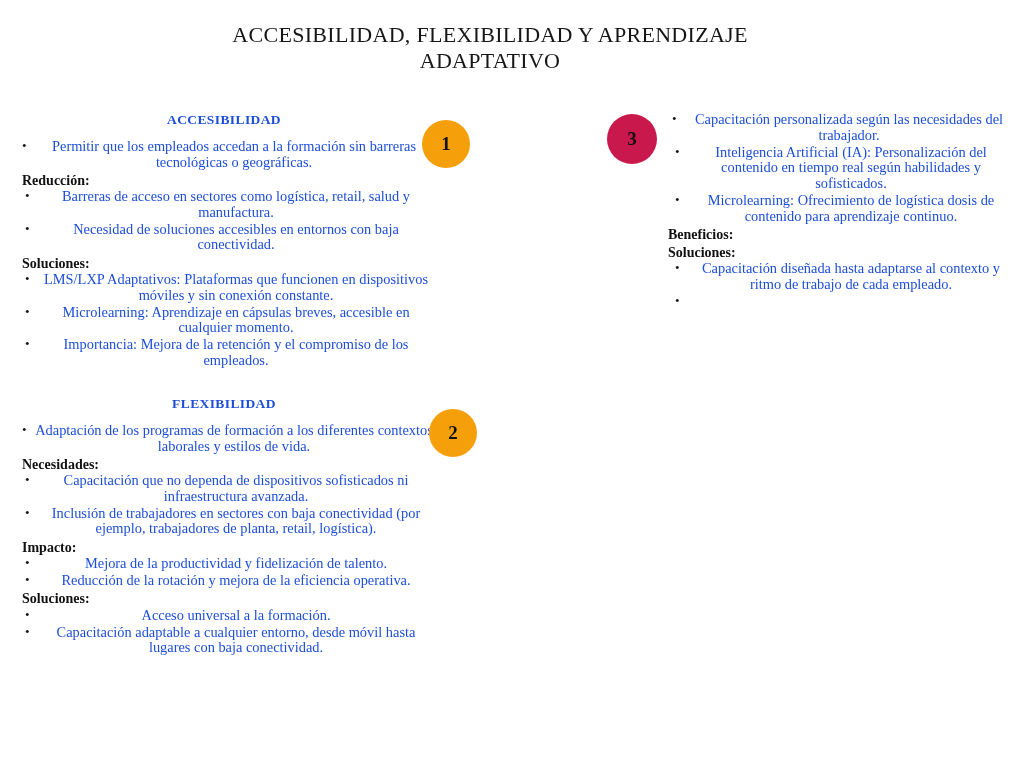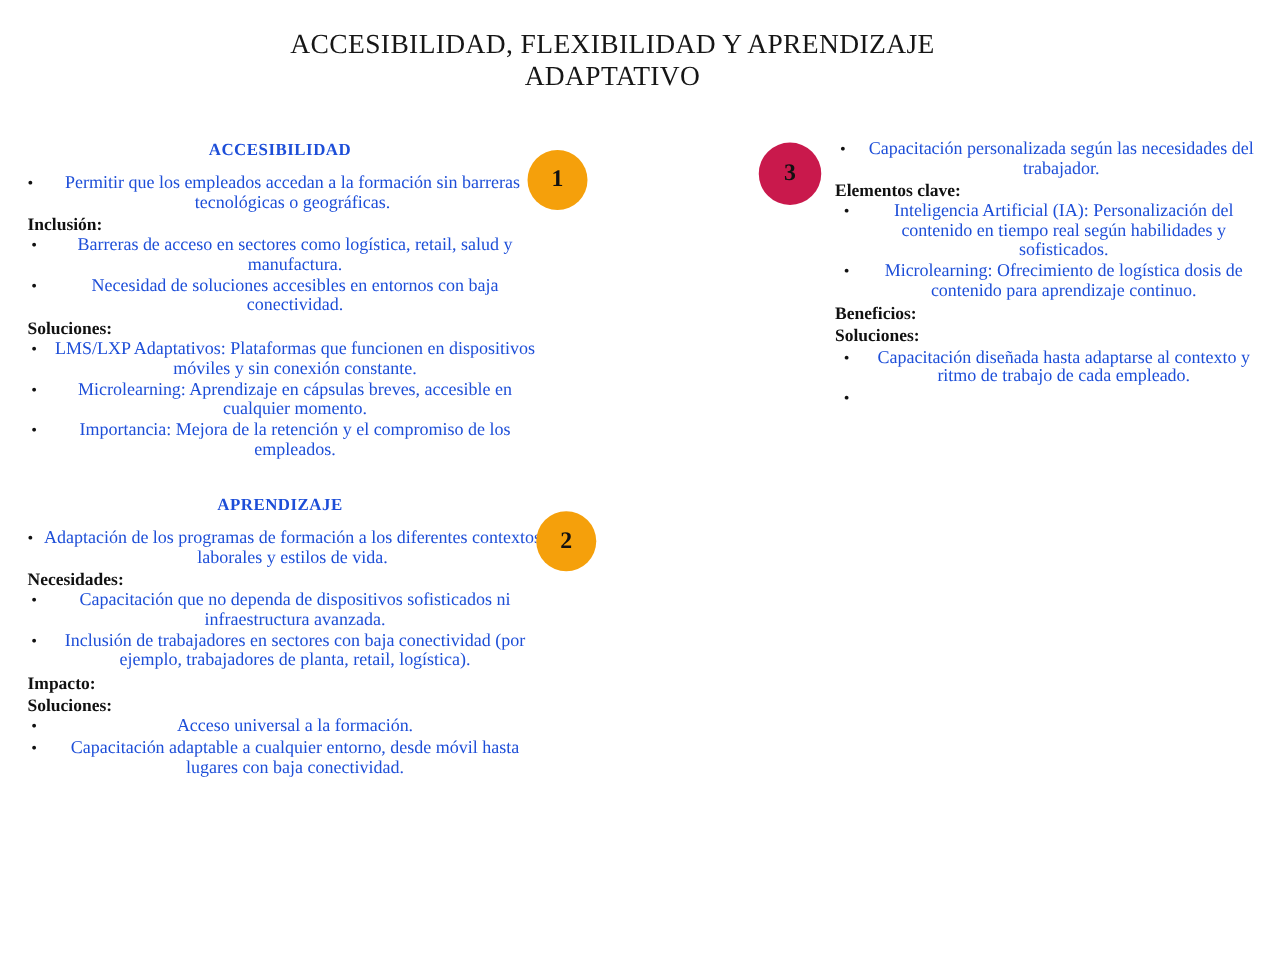--- a/index.html
+++ b/index.html
@@ -154,63 +154,66 @@
   <span class="line">ADAPTATIVO</span>
 </div>
 
 <div class="col-left">
   <div class="section-heading">ACCESIBILIDAD</div>
 
   <ul class="bullets lead">
     <li>Permitir que los empleados accedan a la formación sin barreras tecnológicas o geográficas.</li>
   </ul>
 
-  <div class="sub-label">Inclusión:</div>
+  <div class="sub-label">Reducción:</div>
   <ul class="bullets">
     <li>Barreras de acceso en sectores como logística, retail, salud y manufactura.</li>
     <li>Necesidad de soluciones accesibles en entornos con baja conectividad.</li>
   </ul>
 
   <div class="sub-label">Soluciones:</div>
   <ul class="bullets">
     <li>LMS/LXP Adaptativos: Plataformas que funcionen en dispositivos móviles y sin conexión constante.</li>
     <li>Microlearning: Aprendizaje en cápsulas breves, accesible en cualquier momento.</li>
     <li>Importancia: Mejora de la retención y el compromiso de los empleados.</li>
   </ul>
 </div>
 
 <div class="col-left-2">
-  <div class="section-heading">APRENDIZAJE</div>
+  <div class="section-heading">FLEXIBILIDAD</div>
 
   <ul class="bullets lead">
     <li>Adaptación de los programas de formación a los diferentes contextos laborales y estilos de vida.</li>
   </ul>
 
   <div class="sub-label">Necesidades:</div>
   <ul class="bullets">
     <li>Capacitación que no dependa de dispositivos sofisticados ni infraestructura avanzada.</li>
     <li>Inclusión de trabajadores en sectores con baja conectividad (por ejemplo, trabajadores de planta, retail, logística).</li>
   </ul>
 
   <div class="sub-label">Impacto:</div>
+  <ul class="bullets">
+    <li>Mejora de la productividad y fidelización de talento.</li>
+    <li>Reducción de la rotación y mejora de la eficiencia operativa.</li>
+  </ul>
 
   <div class="sub-label">Soluciones:</div>
   <ul class="bullets">
     <li>Acceso universal a la formación.</li>
     <li>Capacitación adaptable a cualquier entorno, desde móvil hasta lugares con baja conectividad.</li>
   </ul>
 </div>
 
 <div class="col-right">
 
   <ul class="bullets lead">
     <li>Capacitación personalizada según las necesidades del trabajador.</li>
   </ul>
 
-  <div class="sub-label">Elementos clave:</div>
   <ul class="bullets">
     <li>Inteligencia Artificial (IA): Personalización del contenido en tiempo real según habilidades y sofisticados.</li>
     <li>Microlearning: Ofrecimiento de logística dosis de contenido para aprendizaje continuo.</li>
   </ul>
 
   <div class="sub-label">Beneficios:</div>
 
   <div class="sub-label">Soluciones:</div>
   <ul class="bullets">
     <li>Capacitación diseñada hasta adaptarse al contexto y ritmo de trabajo de cada empleado.</li>

